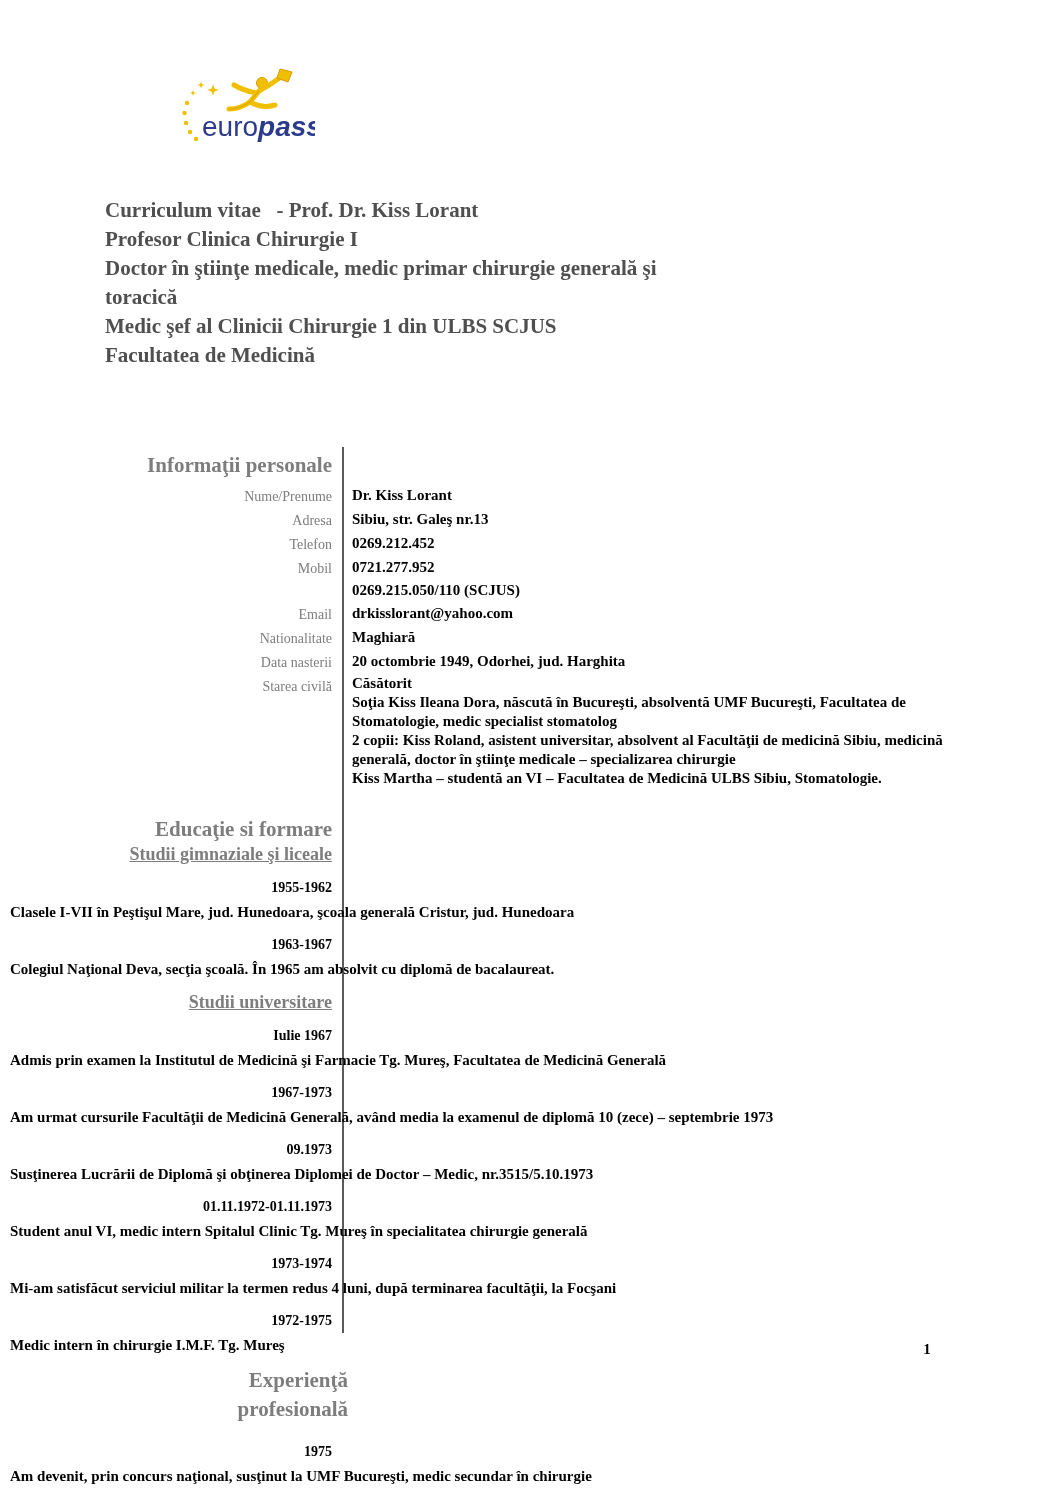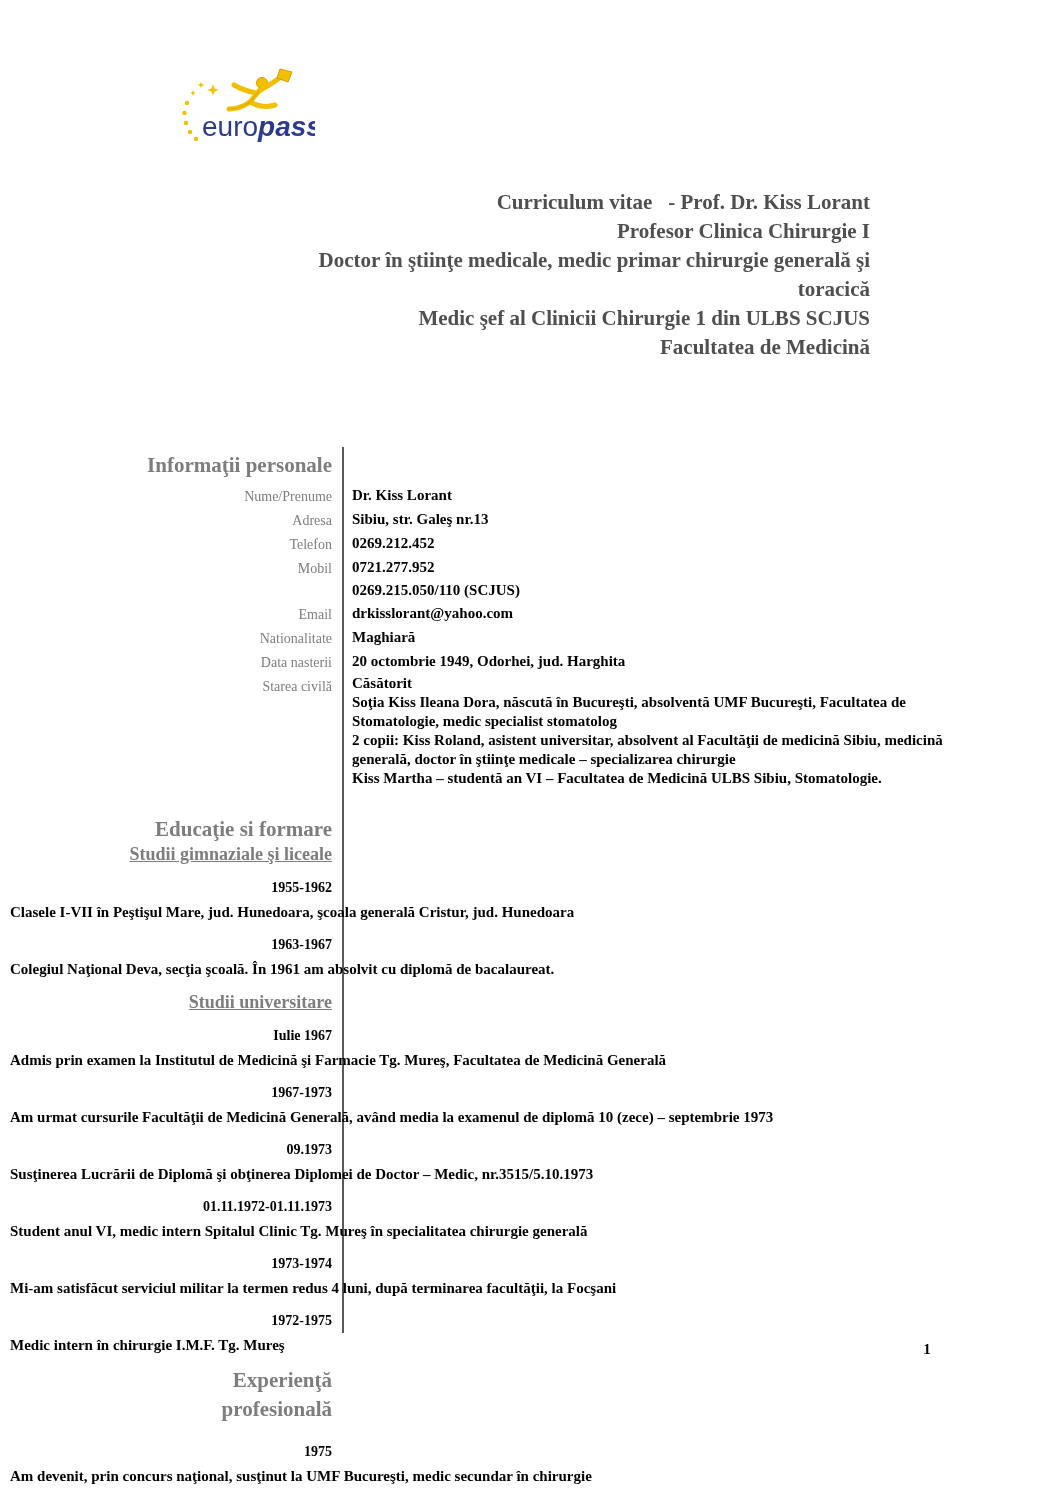--- a/index.html
+++ b/index.html
@@ -10,22 +10,22 @@
     position:relative;
     overflow:hidden;
   }
   .page { position:absolute; inset:0; }
 
   
   .logo { position:absolute; left:180px; top:64px; width:135px; height:84px; }
 
   
   .title-block {
-    position:absolute; left:105px; top:188px; width:765px;
-    text-align:right; font-weight:bold; font-size:21px; line-height:29px;
+    position:absolute; left:105px; top:196px; width:765px;
+    text-align:left; font-weight:bold; font-size:21px; line-height:29px;
     color:#4f4f4f;
   }
   .title-line { white-space:pre; }
 
   
   .divider {
     position:absolute; left:342px; top:447px; width:2px; height:886px;
     background:#5a5a5a;
   }
 
@@ -49,21 +49,21 @@
   .starea-row .cell-r { line-height:19px; }
 
   .edu-head-row { margin-bottom:10px; }
   .uni-head-row { margin-bottom:10px; }
 
   .e-row { margin-bottom:9px;flex-direction:column; }
   .date  { font-size:14px; font-weight:bold; color:#000; line-height:24px; }
   .text  { display:block; font-size:15px; font-weight:bold; color:#000;
            line-height:24px; text-align:justify; }
 
-  .exp-head-row { margin-top:6px; margin-bottom:16px; }
+  .exp-head-row { margin-top:6px; margin-bottom:16px;margin-left:16px; }
   .exp-head-row .section-heading { line-height:29px; }
 
   .page-number {
     position:absolute; left:912px; top:1341px; width:30px;
     font-size:15px; font-weight:bold; color:#000; text-align:center;
   }
 </style>
 </head>
 <body>
 
@@ -183,21 +183,21 @@
 
     <div class="row e-row">
       <div class="cell-l"><span class="date">1955-1962</span></div>
       <div class="cell-r">
           <span class="text">Clasele I-VII în Peştişul Mare, jud. Hunedoara, şcoala generală Cristur, jud. Hunedoara</span>
         </div>
     </div>
     <div class="row e-row">
       <div class="cell-l"><span class="date">1963-1967</span></div>
       <div class="cell-r">
-          <span class="text">Colegiul Naţional Deva, secţia şcoală. În 1961 am absolvit cu diplomă de   bacalaureat.</span>
+          <span class="text">Colegiul Naţional Deva, secţia şcoală. În 1965 am absolvit cu diplomă de   bacalaureat.</span>
         </div>
     </div>
 
     <div class="row uni-head-row">
       <div class="cell-l">
           <div class="sub-heading">Studii universitare</div>
         </div>
       <div class="cell-r"></div>
     </div>
 

